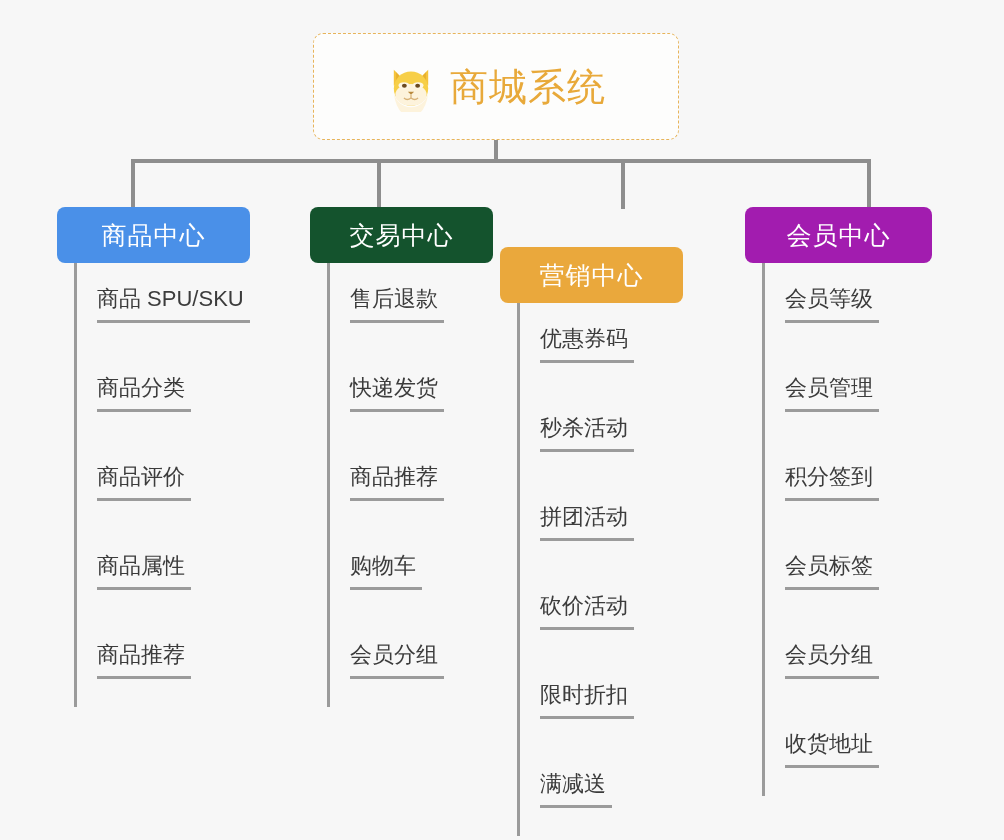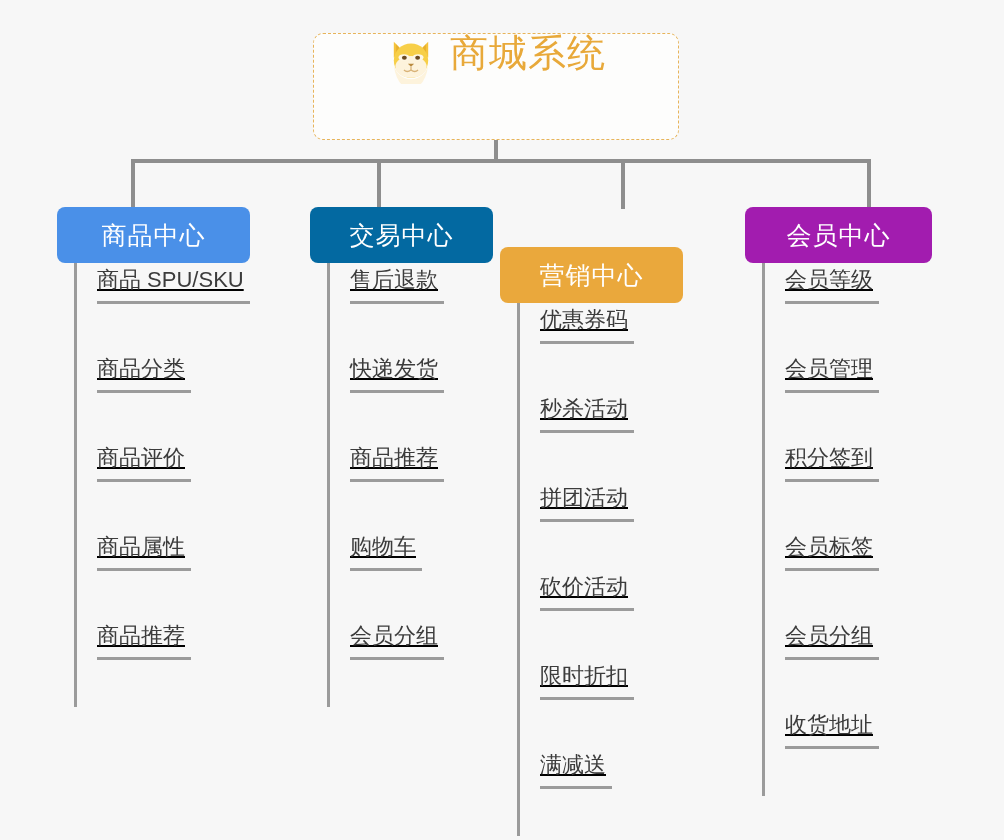--- a/index.html
+++ b/index.html
@@ -26,21 +26,21 @@
     position: absolute;
     left: 313px;
     top: 33px;
     width: 366px;
     height: 107px;
     box-sizing: border-box;
     background: #fdfdfc;
     border: 1px dashed #e7b45a;
     border-radius: 10px;
     display: flex;
-    align-items: flex-start;
+    align-items: center;
     justify-content: center;
     gap: 14px;
   }
   .root-emoji {
     width: 50px;
     height: 50px;
     flex: 0 0 auto;
     display: block;
   }
   .root-title {
@@ -118,24 +118,23 @@
     top: 0;
     bottom: 3px;
     width: 3px;
     background: #9b9b9b;
   }
   .sub-item {
     position: relative;
     height: 89px;
     box-sizing: border-box;
     display: flex;
-    align-items: flex-start;
+    align-items: center;
     padding-left: 29px;
     padding-bottom: 12px;
-    text-decoration: underline;
   }
   .sub-item-label {
     display: inline-block;
     font-size: 22px;
     line-height: 30px;
     color: #3c3c3c;
     white-space: nowrap;
     border-bottom: 3px solid #9b9b9b;
     padding: 0 6px 6px 0;
     margin-left: -6px;
@@ -191,21 +190,21 @@
       <div class="sub-item">
         <span class="sub-item-label">商品属性</span>
       </div>
       <div class="sub-item">
         <span class="sub-item-label">商品推荐</span>
       </div>
     </div>
   </div>
 
   <div class="branch branch-2">
-    <div class="branch-header" style="background:#0369a1">
+    <div class="branch-header" style="background:#14532d">
       <span>交易中心</span>
     </div>
     <div class="sub-list">
       <div class="sub-item">
         <span class="sub-item-label">售后退款</span>
       </div>
       <div class="sub-item">
         <span class="sub-item-label">快递发货</span>
       </div>
       <div class="sub-item">

